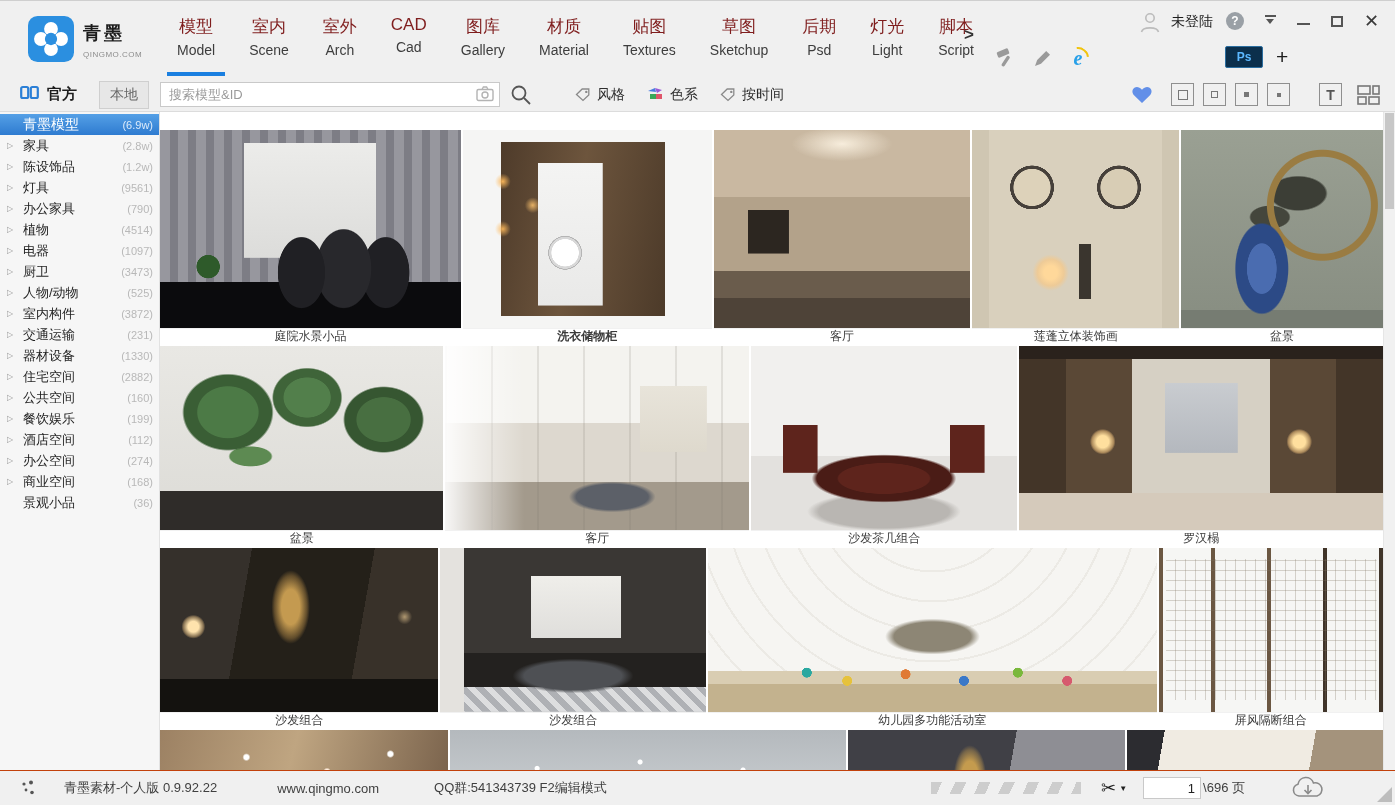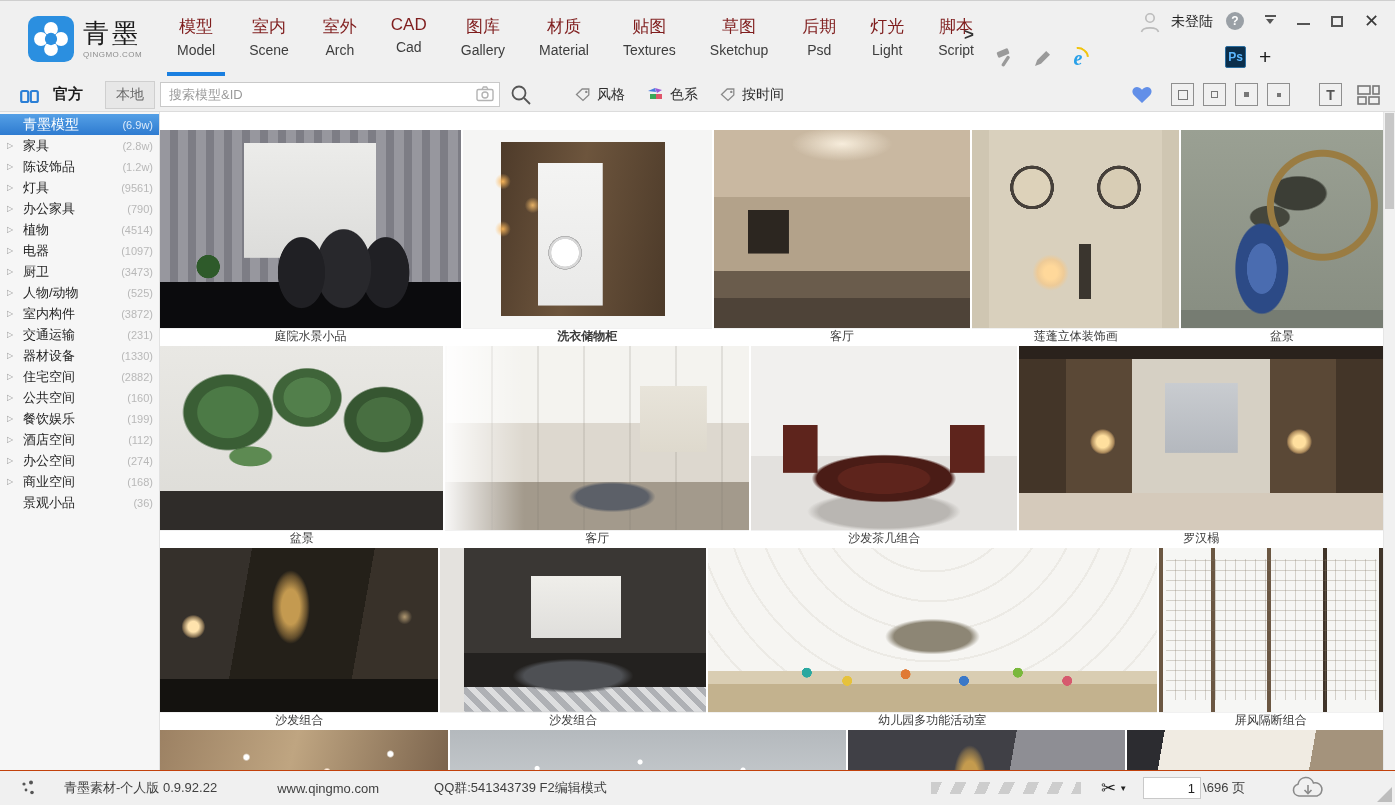--- a/index.html
+++ b/index.html
@@ -4,21 +4,21 @@
 <style>
   *{box-sizing:border-box;margin:0;padding:0}
   html,body{width:1395px;height:805px;overflow:hidden}
   body{font-family:"Liberation Sans",sans-serif;background:#fff;color:#222}
   .app{width:1395px;height:805px;border-top:1px solid #cfcfcf;display:flex;flex-direction:column}
 
   
   .titlebar{height:77px;background:#f0f0f0;position:relative;flex:none}
   .brand{position:absolute;left:28px;top:15px;display:flex;align-items:center;gap:9px}
   .logo{width:46px;height:46px}
-  .brand-txt .name{font-size:26px;font-weight:400;letter-spacing:3px;color:#1b1b1b;line-height:26px}
+  .brand-txt .name{font-size:18px;font-weight:700;letter-spacing:3px;color:#1b1b1b;line-height:26px}
   .brand-txt .domain{font-size:8px;color:#8d8d8d;letter-spacing:.5px;margin-top:4px}
   .nav-tabs{position:absolute;left:160px;top:0;height:77px;display:flex}
   .nav-tab{padding:14px 17px 0;text-align:center;position:relative;cursor:pointer}
   .nav-tab .zh{font-size:17px;color:#7f1d1d;white-space:nowrap}
   .nav-tab .en{font-size:14px;color:#3d3d3d;margin-top:4px}
   .nav-tab.active::after{content:"";position:absolute;left:7px;right:7px;bottom:2px;height:4px;background:#1a7fe0}
   .more-arrow{position:absolute;left:964px;top:24px;font-size:17px;color:#333;font-weight:700;cursor:pointer}
   .tool-icons{position:absolute;left:995px;top:46px;display:flex;align-items:center;gap:15px}
   .ie{position:relative;color:#28a0e8;font:italic 700 20px "Liberation Serif",serif;width:22px;height:22px;display:flex;align-items:center;justify-content:center}
   .ie::before{content:"";position:absolute;inset:0;border:2px solid transparent;border-top-color:#f1c40f;border-radius:50%;transform:rotate(38deg)}
@@ -26,27 +26,27 @@
   .login-label{font-size:14px;color:#1d1d1d}
   .win-zone{position:absolute;top:11px;right:16px;display:flex;align-items:center;gap:21px}
   .q-icon{width:18px;height:18px;border-radius:50%;background:#9aa0a6;color:#fff;font-size:12px;font-weight:700;display:flex;align-items:center;justify-content:center}
   .pin-icon{display:flex;flex-direction:column;align-items:center}
   .pin-icon::before{content:"";width:11px;height:2px;background:#555;margin-bottom:2px}
   .pin-icon::after{content:"";border:4px solid transparent;border-top:5px solid #555}
   .min-icon{width:13px;height:2px;background:#555;margin-top:6px}
   .max-icon{width:12px;height:11px;border:2px solid #555}
   .close-icon{font-size:18px;color:#3a3a3a;line-height:18px}
   .ps-zone{position:absolute;left:1225px;top:45px;display:flex;align-items:center;gap:13px}
-  .ps-badge{width:21px;height:22px;background:#0b2f4c;color:#5cb8ff;border:1px solid #2b6ea0;border-radius:2px;font-size:12px;font-weight:700;display:flex;align-items:center;justify-content:center}
+  .ps-badge{width:38px;height:22px;background:#0b2f4c;color:#5cb8ff;border:1px solid #2b6ea0;border-radius:2px;font-size:12px;font-weight:700;display:flex;align-items:center;justify-content:center}
   .plus-label{font-size:21px;color:#1d1d1d;line-height:20px}
 
   
   .filterbar{height:34px;background:#f0f0f0;border-bottom:1px solid #dcdcdc;display:flex;align-items:center;flex:none}
   .source-zone{width:160px;flex:none;display:flex;align-items:center}
-  .source-tab{display:flex;align-items:flex-end;gap:14px;font-size:15px;cursor:pointer}
+  .source-tab{display:flex;align-items:flex-start;gap:8px;font-size:15px;cursor:pointer}
   .source-tab.active{margin-left:20px;font-weight:700;color:#1d1d1d}
   .source-tab.inactive{margin-left:22px;font-size:14px;color:#666;background:#e7e7e7;border:1px solid #cfcfcf;padding:4px 10px}
   .search-wrap{position:relative;width:340px;flex:none}
   .search-input{width:100%;height:25px;border:1px solid #c9c9c9;background:#fff;padding:0 30px 0 8px;font-size:13px;color:#333;outline:none}
   .search-input::placeholder{color:#9a9a9a}
   .cam-icon{position:absolute;right:6px;top:4px}
   .mag-icon{margin-left:9px;cursor:pointer;display:flex}
   .filters{display:flex;gap:22px;margin-left:42px}
   .filter-item{display:flex;align-items:center;gap:6px;font-size:14px;color:#2e2e2e;cursor:pointer}
   .view-zone{margin-left:auto;margin-right:14px;display:flex;align-items:center;gap:9px}

